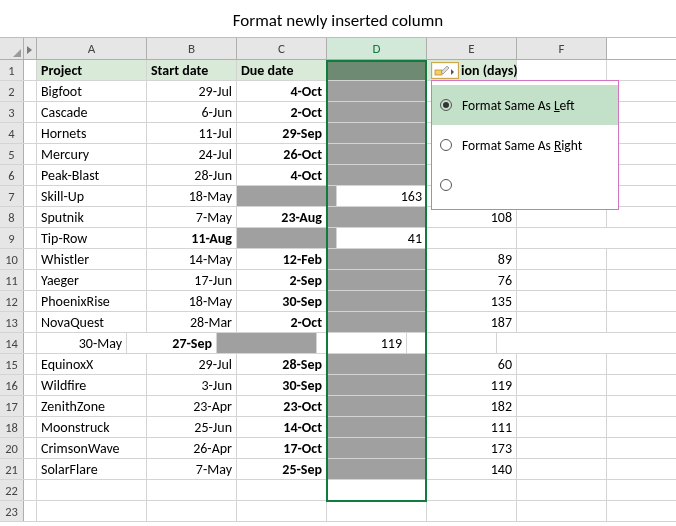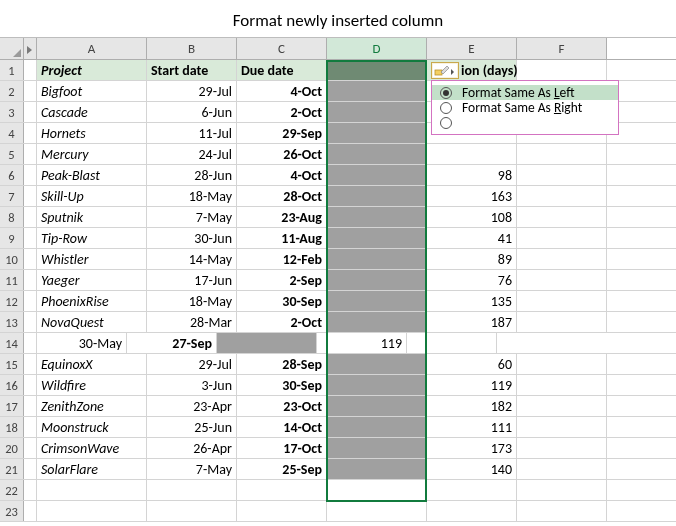--- a/index.html
+++ b/index.html
@@ -102,21 +102,21 @@
     width: var(--tri-w);
     border-right: 1px solid var(--grid-border);
     background:#fff;
   }
   .cell {
     border-right:1px solid var(--grid-border);
     padding:0 4px;
     display:flex; align-items:center;
     overflow:hidden; white-space:nowrap;
   }
-  .cA{width:var(--colA);font-style:italic;} .cB{width:var(--colB);justify-content:flex-end;}
+  .cA{width:var(--colA);} .cB{width:var(--colB);justify-content:flex-end;}
   .cC{width:var(--colC);justify-content:flex-end;font-weight:bold;}
   .cD{width:var(--colD);background:var(--selected-col);}
   .cE{width:var(--colE);justify-content:flex-end;}
   .cF{width:var(--colF);}
   .row.hdr .cA,.row.hdr .cB,.row.hdr .cC,.row.hdr .cE{
     background:var(--table-header-bg); font-weight:bold;
   }
   .row.hdr .cB,.row.hdr .cC{justify-content:flex-start;}
   .row.hdr .cD{background:#6f8a73;}
   .row.hdr .cE{justify-content:flex-start; position:relative; overflow:visible;}
@@ -144,21 +144,21 @@
     background:#fff;
     border:1.5px solid #d373c1;
     box-shadow:none;
     font-size:13.5px;
     z-index:5;
     padding:4px 0;
     width:188px;
   }
   .popup .item{
     display:flex; align-items:center;
-    height:15px; padding:0 10px 0 8px;
+    height:40px; padding:0 10px 0 8px;
     gap:10px;
   }
   .popup .item .radio{
     width:12px;height:12px;border:1px solid #555;border-radius:50%;
     display:flex;align-items:center;justify-content:center;
   }
   .popup .item.selected{background:#c3e0c9;}
   .popup .item.selected .radio::after{
     content:"";width:6px;height:6px;background:#333;border-radius:50%;
   }
@@ -244,40 +244,38 @@
         <div class="cell cC">4-Oct</div>
         <div class="cell cD"></div>
         <div class="cell cE">98</div>
         <div class="cell cF"></div>
       </div>
       <div class="row">
         <div class="rn">7</div>
         <div class="tri"></div>
         <div class="cell cA">Skill-Up</div>
         <div class="cell cB">18-May</div>
-        <div class="cell cC">28-Oct</div>
         <div class="cell cD"></div>
         <div class="cell cE">163</div>
         <div class="cell cF"></div>
       </div>
       <div class="row">
         <div class="rn">8</div>
         <div class="tri"></div>
         <div class="cell cA">Sputnik</div>
         <div class="cell cB">7-May</div>
         <div class="cell cC">23-Aug</div>
         <div class="cell cD"></div>
         <div class="cell cE">108</div>
         <div class="cell cF"></div>
       </div>
       <div class="row">
         <div class="rn">9</div>
         <div class="tri"></div>
         <div class="cell cA">Tip-Row</div>
-        <div class="cell cB">30-Jun</div>
         <div class="cell cC">11-Aug</div>
         <div class="cell cD"></div>
         <div class="cell cE">41</div>
         <div class="cell cF"></div>
       </div>
       <div class="row">
         <div class="rn">10</div>
         <div class="tri"></div>
         <div class="cell cA">Whistler</div>
         <div class="cell cB">14-May</div>

